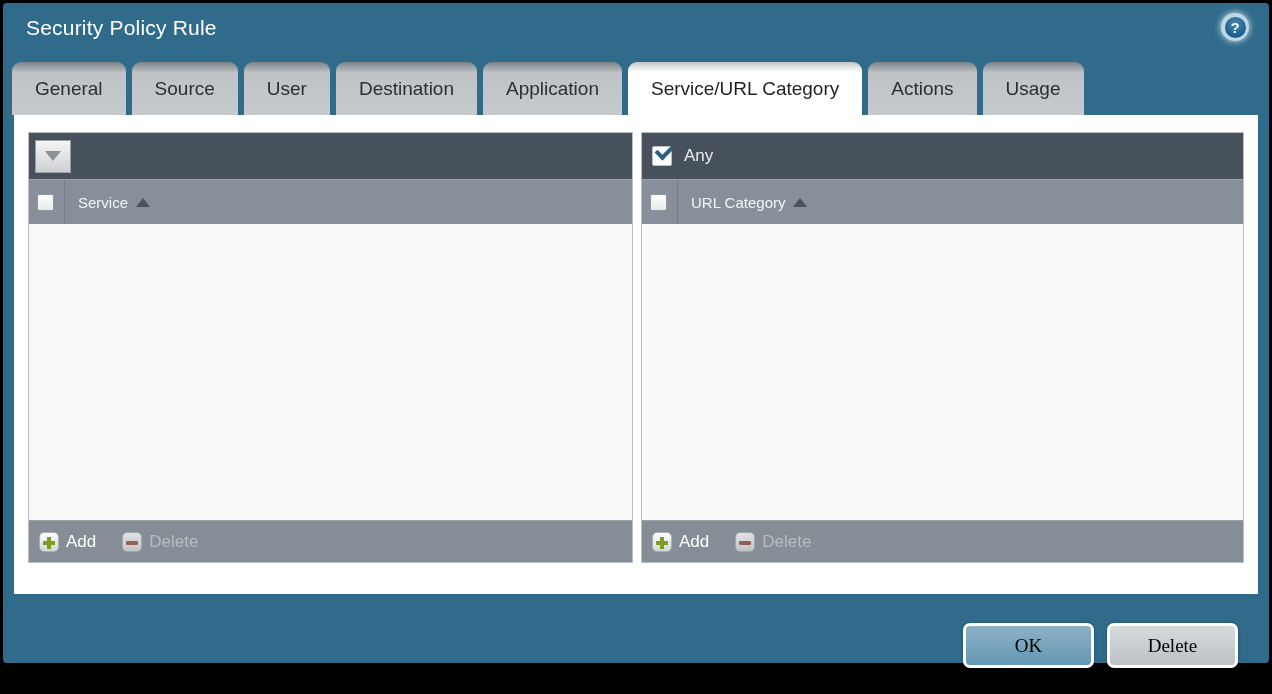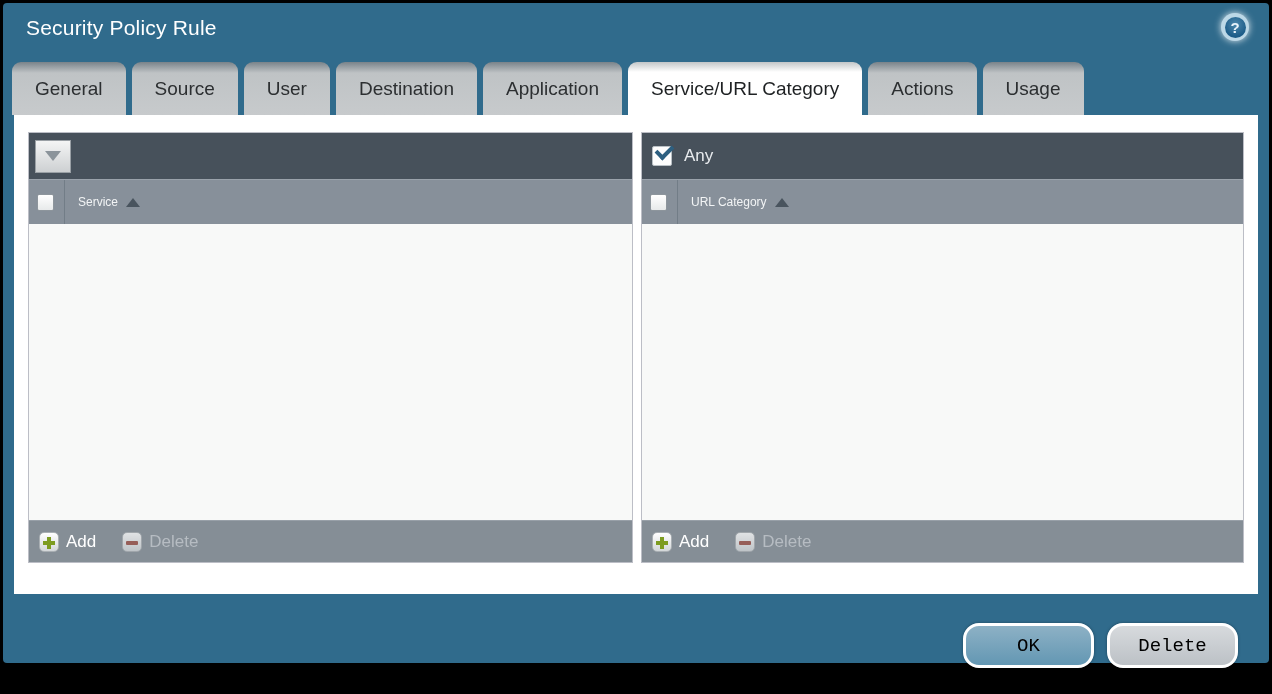--- a/index.html
+++ b/index.html
@@ -62,21 +62,21 @@
               flex:0 0 auto; cursor:pointer; }
   .checkbox.big { width:20px; height:20px; background:#fdfdfd; border-color:#b9c0c5; }
   .checkbox.checked::after { content:""; position:absolute; left:3px; top:-2px;
               width:13px; height:7px; border-left:4px solid #2d5f80;
               border-bottom:4px solid #2d5f80; transform:rotate(-45deg); }
 
   .any-label { color:#e8ebee; font-size:17px; margin-left:12px; }
 
   .col-check { margin-left:8px; }
   .col-sep { width:1px; height:100%; background:#727d87; margin-left:10px; }
-  .col-label { color:#f2f4f5; font-size:12px; margin-left:13px; cursor:pointer; }
+  .col-label { color:#f2f4f5; font-size:15px; margin-left:13px; cursor:pointer; }
   .sort-asc { width:0; height:0; border-left:7px solid transparent;
               border-right:7px solid transparent; border-bottom:9px solid #49545e;
               margin-left:8px; display:inline-block; }
 
   
   .foot-btn { display:flex; align-items:center; cursor:pointer; margin-right:26px; }
   .icon-sq { position:relative; width:20px; height:20px; border-radius:5px;
              border:1px solid #a9afb3; background:linear-gradient(#ffffff,#d3d7d9);
              flex:0 0 auto; }
   .icon-add::before { content:""; position:absolute; left:3px; top:8px; width:12px;
@@ -84,22 +84,22 @@
   .icon-add::after { content:""; position:absolute; left:7px; top:4px; width:4px;
              height:12px; background:#7d9c21; }
   .icon-del::before { content:""; position:absolute; left:3px; top:8px; width:12px;
              height:4px; background:#9c4f44; border-radius:1px; }
   .foot-label { font-size:17px; margin-left:7px; }
   .foot-btn.enabled .foot-label { color:#ffffff; }
   .foot-btn.disabled .foot-label { color:#b6bcc2; }
   .foot-btn.disabled .icon-sq { opacity:.75; }
 
   
-  .btn { position:absolute; top:620px; width:131px; height:45px; border-radius:16px;
-         border:3px solid #ffffff; font-family:Liberation Mono, monospace;
+  .btn { position:absolute; top:620px; width:131px; height:45px; border-radius:7px;
+         border:3px solid #ffffff; font-family:Liberation Serif, serif;
          font-size:19px; color:#000; cursor:pointer;
          box-shadow:0 0 3px rgba(0,0,0,.35); }
   .btn-ok { left:960px; background:linear-gradient(to bottom, #8db1c5, #6397b3); }
   .btn-cancel { left:1104px; background:linear-gradient(to bottom, #d7dadd, #bcc1c6); }
 </style>
 </head>
 <body>
 
 <div class="frame">
   <div class="window">

